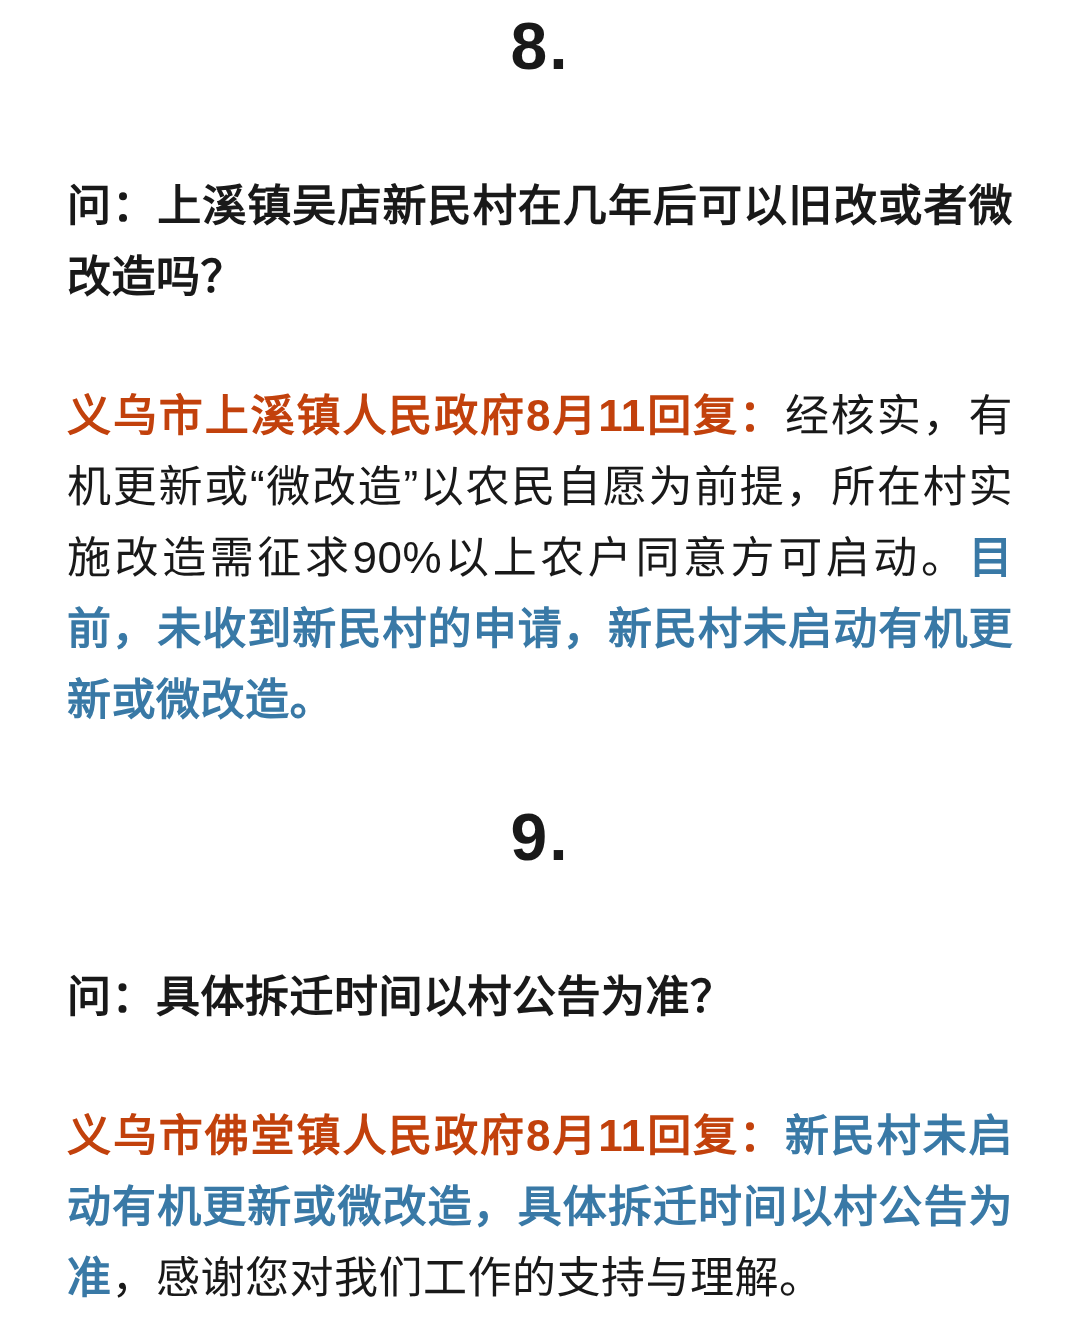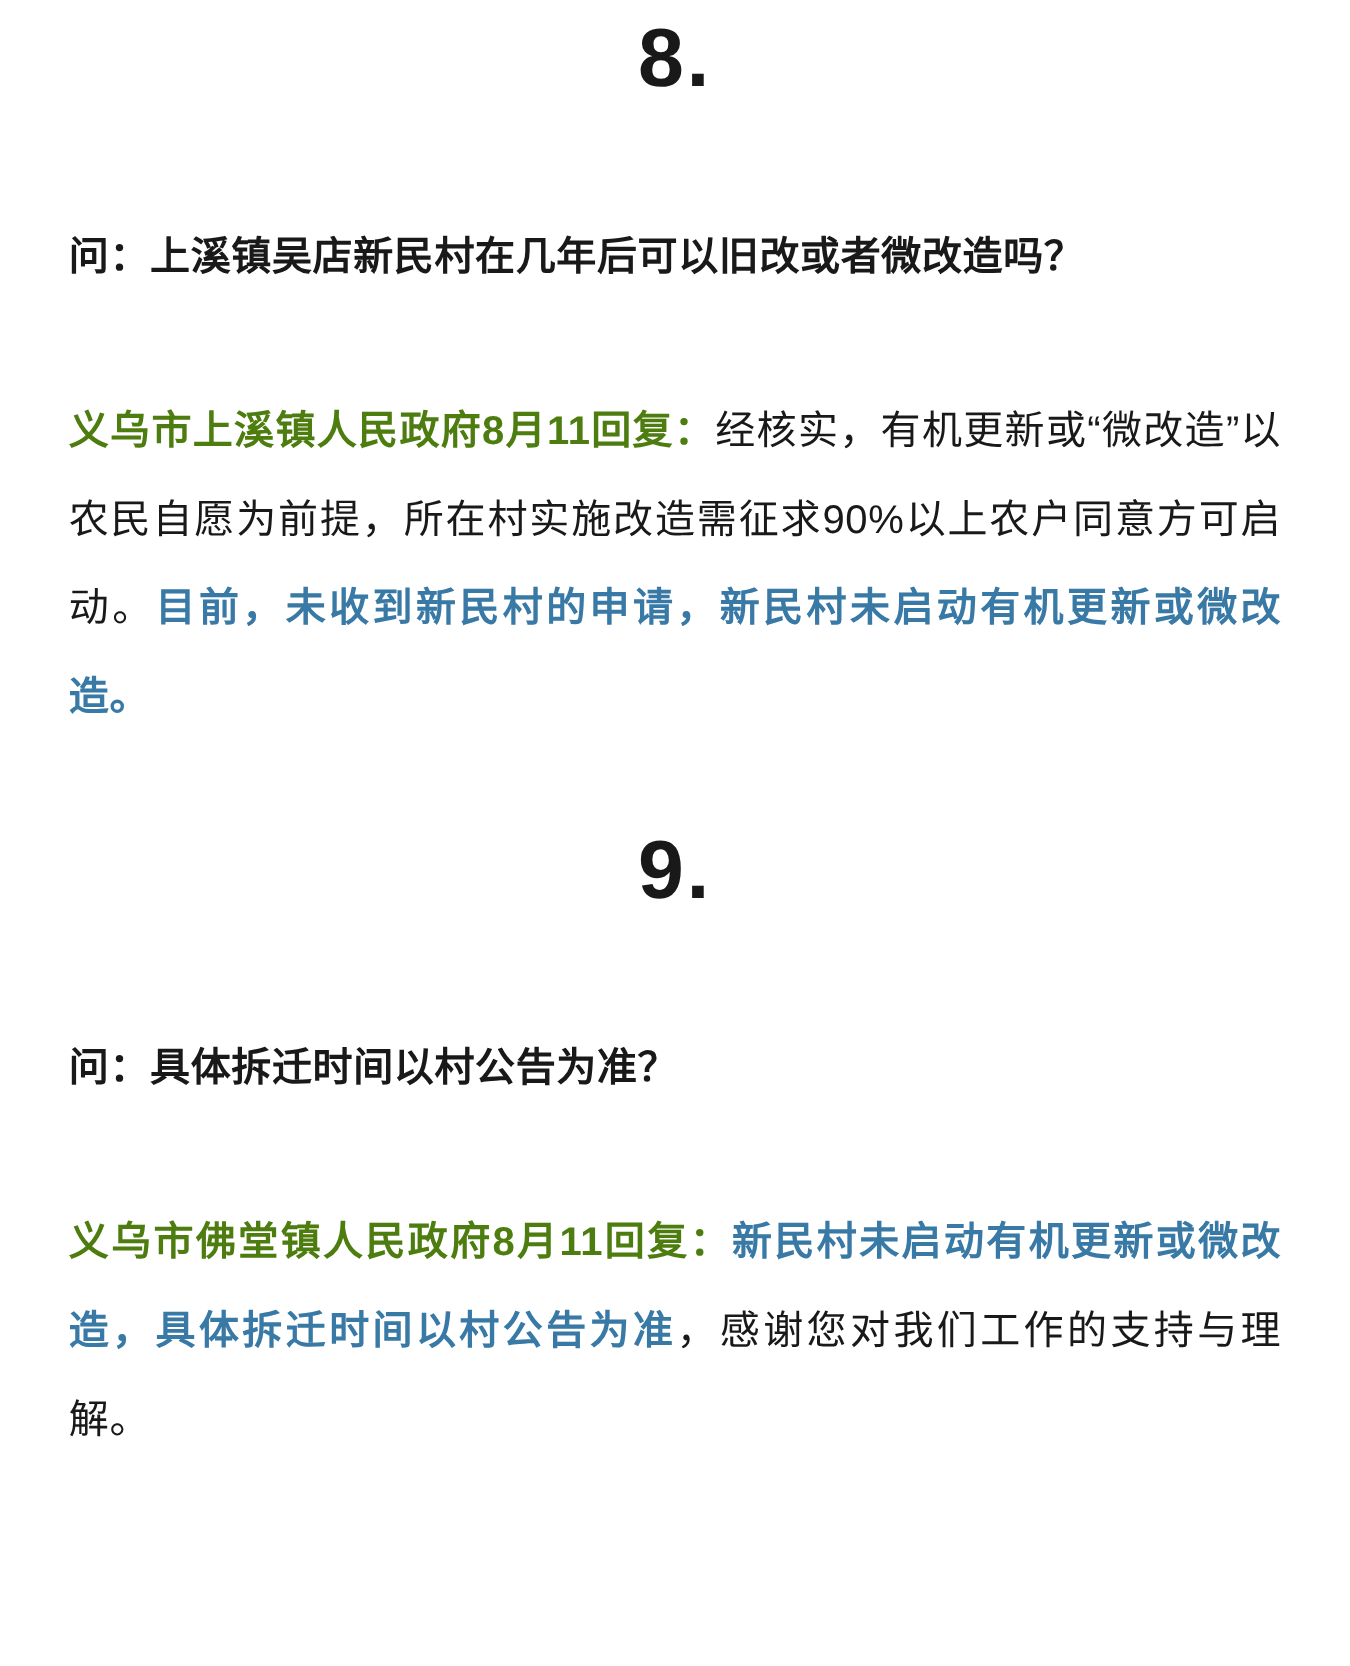--- a/index.html
+++ b/index.html
@@ -23,40 +23,40 @@
   .section-number {
     font-size: 66px;
     line-height: 80px;
     font-weight: 800;
     letter-spacing: 2px;
     text-align: center;
     color: #191919;
     margin: 0 0 84px 0;
   }
   p {
-    margin: 0;
-    font-size: 32px;
+    margin: 12px;
+    font-size: 44px;
     line-height: 71px;
     text-align: justify;
     letter-spacing: 0.5px;
     word-break: break-all;
   }
   .question {
     font-weight: 700;
     color: #191919;
     margin-bottom: 68px;
   }
   .answer {
     margin-bottom: 62px;
     font-weight: 400;
     color: #191919;
   }
   .seg-bold-black {
     font-weight: 700;
-    color: #4d7c0f;
+    color: #c2410c;
   }
   .seg-regular-black {
     font-weight: 400;
     color: #191919;
   }
   .seg-bold-blue {
     font-weight: 700;
     color: #3979a6;
   }
 </style>

